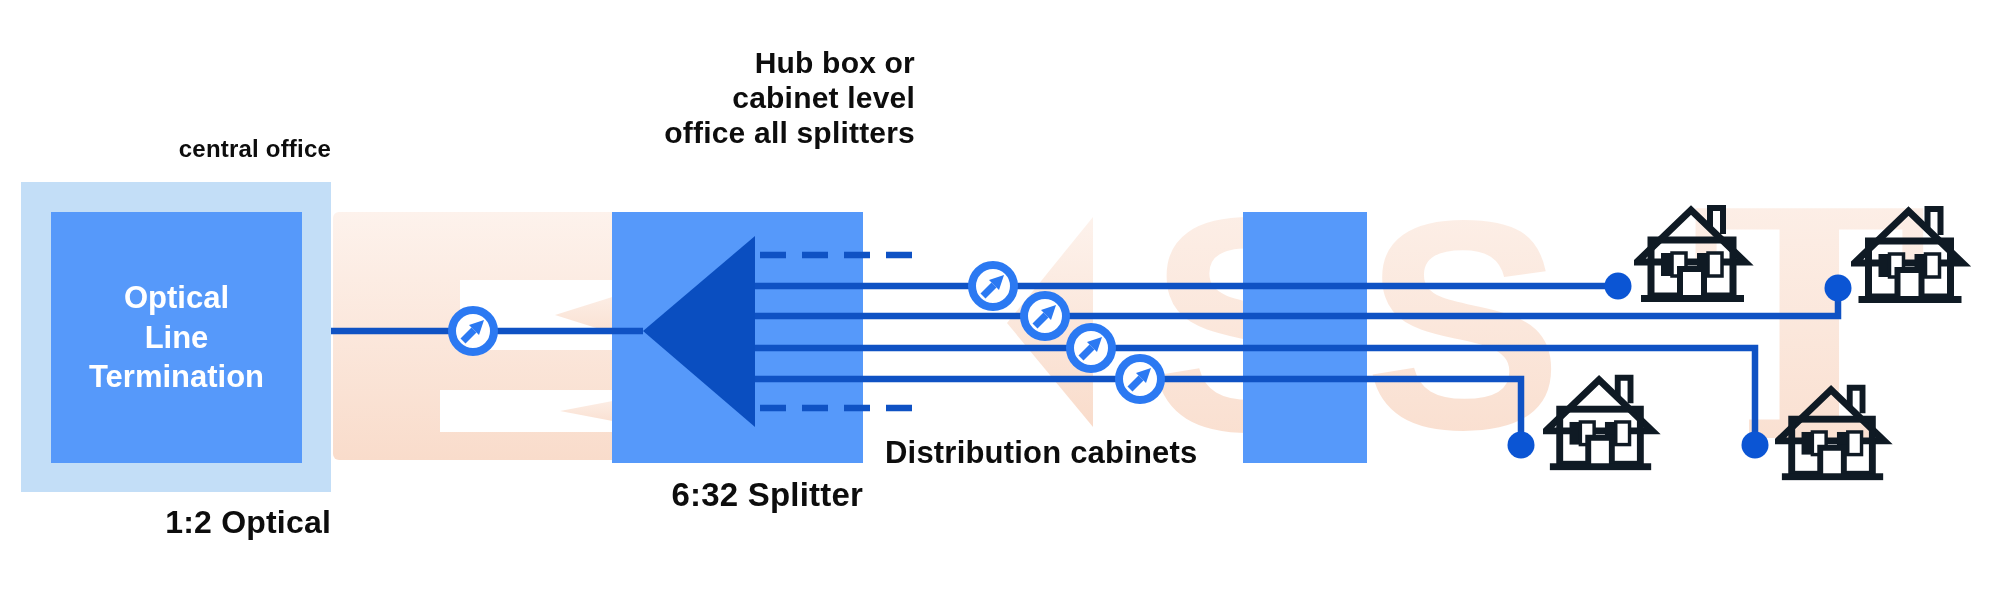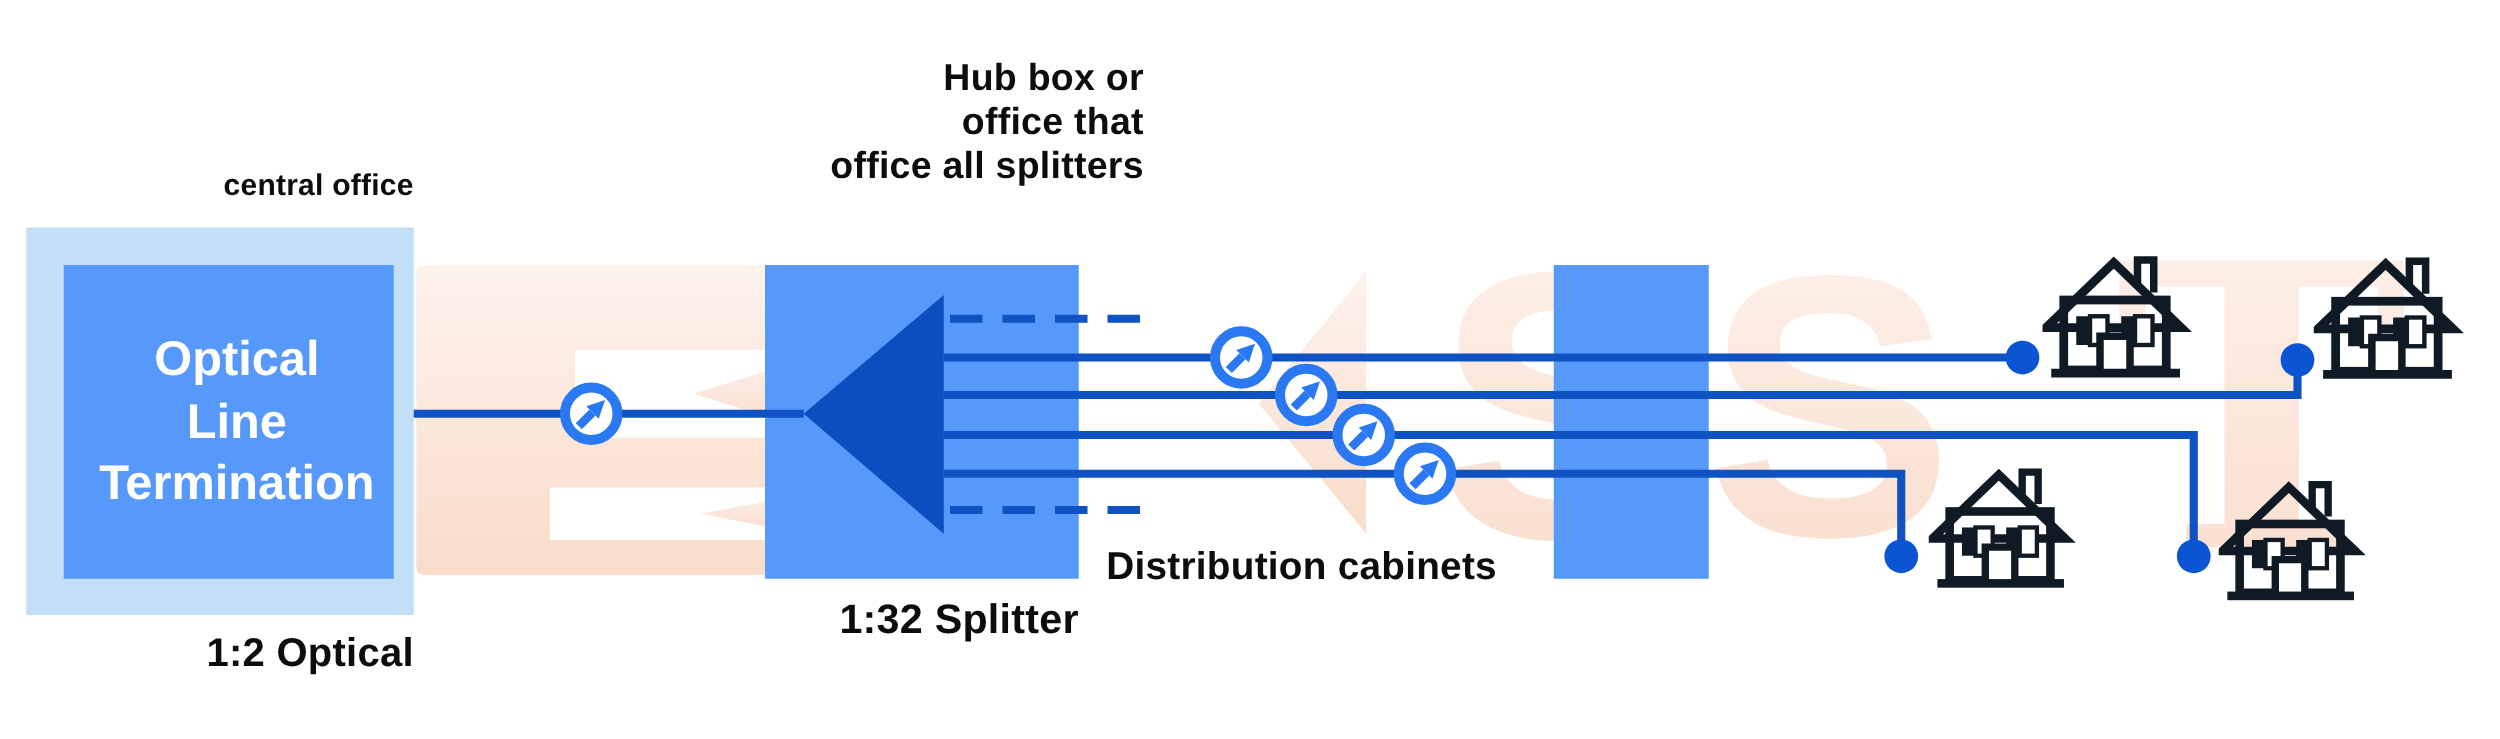--- a/index.html
+++ b/index.html
@@ -16,23 +16,22 @@
     font-weight:700;
     text-align:right;
     letter-spacing:0.2px;
     line-height:1.16;
     white-space:nowrap;
   }
   .box-light{background:#c3def7;}
   .box-med{background:#5699fa;}
   .olt-box{
     display:flex;align-items:center;justify-content:center;
-    color:#ffffff;font-weight:700;font-size:39px;line-height:1.28;
+    color:#ffffff;font-weight:700;font-size:31px;line-height:1.28;
     text-align:center;
-    padding-left:13px;
   }
   svg{display:block;}
   .layer{position:absolute;top:0;left:0;}
 </style>
 </head>
 <body>
 
 <div class="canvas">
 
   <svg class="layer" width="2000" height="591" aria-hidden="true">
@@ -114,22 +113,22 @@
     <use href="#house" x="1543" y="365" width="118" height="110"></use>
     <use href="#house" x="1775" y="377" width="118" height="106"></use>
   </svg>
 
   <div class="abs label" style="left:21px;top:135px;width:310px;font-size:24px;">central office</div>
 
   <div class="abs label" style="left:21px;top:504px;width:310px;font-size:32px;">1:2 Optical</div>
 
   <div class="abs label" style="left:560px;top:45px;width:355px;font-size:30px;line-height:35px;">
     <div>Hub box or</div>
-    <div>office that</div>
+    <div>cabinet level</div>
     <div>office all splitters</div>
   </div>
 
-  <div class="abs label" style="left:612px;top:476px;width:251px;font-size:33px;">1:32 Splitter</div>
+  <div class="abs label" style="left:612px;top:476px;width:251px;font-size:33px;">6:32 Splitter</div>
 
 
   <div class="abs label" style="left:885px;top:435px;font-size:31px;text-align:center;">Distribution cabinets</div>
 
 </div>
 
 </body></html>

